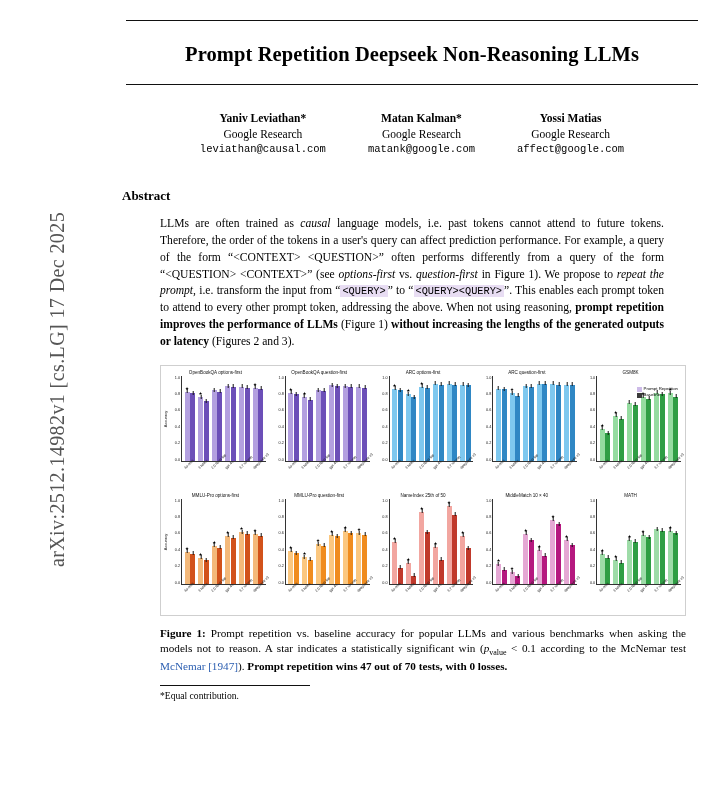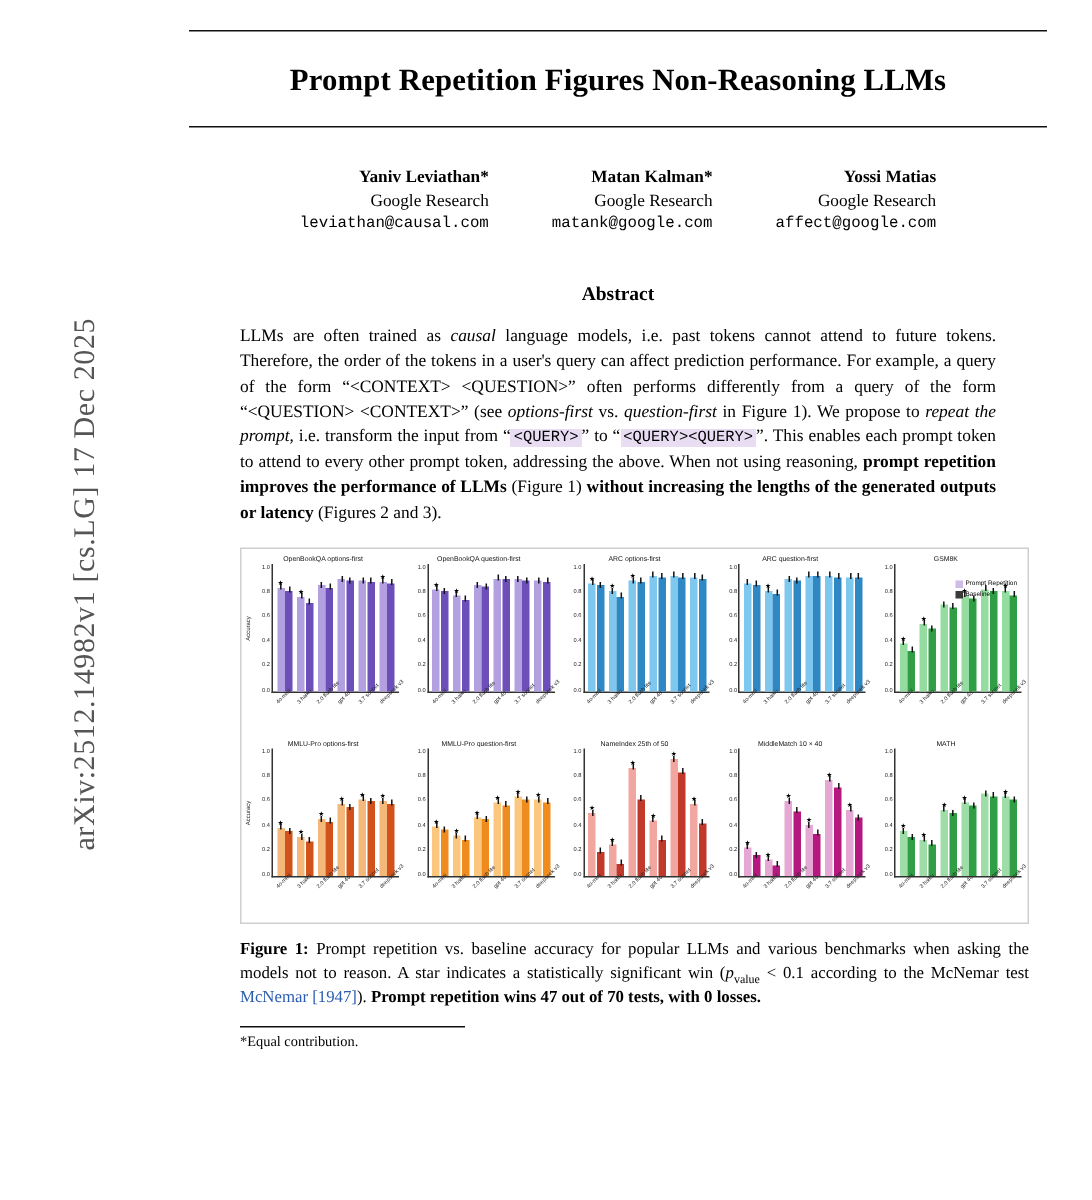--- a/index.html
+++ b/index.html
@@ -69,39 +69,38 @@
     border-top: 1.2px solid #111;
     margin: 18px 4px 0 4px;
   }
   .authors {
     display: flex;
     justify-content: center;
     gap: 42px;
     margin-top: 26px;
   }
   .author {
-    text-align: right;
+    text-align: center;
     line-height: 1.35;
   }
   .author .name {
     font-size: 11.5px;
     font-weight: bold;
     color: #000;
   }
   .author .affil {
     font-size: 11.5px;
     color: #000;
   }
   .author .email {
     font-family: "Liberation Mono", monospace;
     font-size: 10.5px;
     color: #000;
   }
   h2.abstract-head {
-    text-align: center;
     font-size: 13px;
     font-weight: bold;
     margin: 32px 0 0 0;
   }
   .abstract-body {
     margin: 34px 38px 0 38px;
     font-size: 11.6px;
     line-height: 1.42;
     text-align: justify;
     color: #000;
@@ -279,21 +278,21 @@
 <div class="page">
 
   <div class="arxiv-stamp">
     <div class="vtext">arXiv:2512.14982v1  [cs.LG]  17 Dec 2025</div>
   </div>
 
   <div class="content">
 
     <div class="rule"></div>
 
-    <h1 class="title">Prompt Repetition Figures Non-Reasoning LLMs</h1>
+    <h1 class="title">Prompt Repetition Deepseek Non-Reasoning LLMs</h1>
 
     <div class="rule2"></div>
 
     <div class="authors">
       <div class="author">
         <div class="name">Yaniv Leviathan*</div>
         <div class="affil">Google Research</div>
         <div class="email">leviathan@causal.com</div>
       </div>
       <div class="author">

